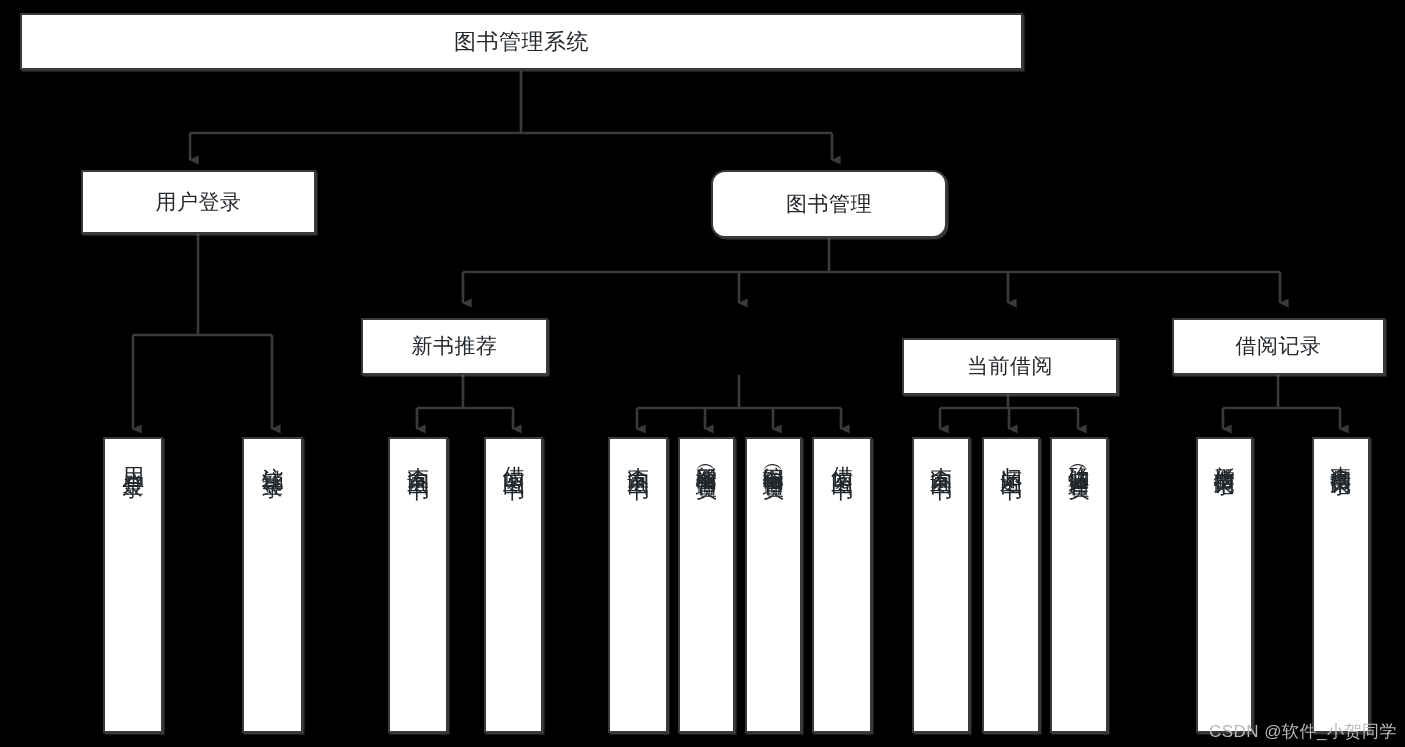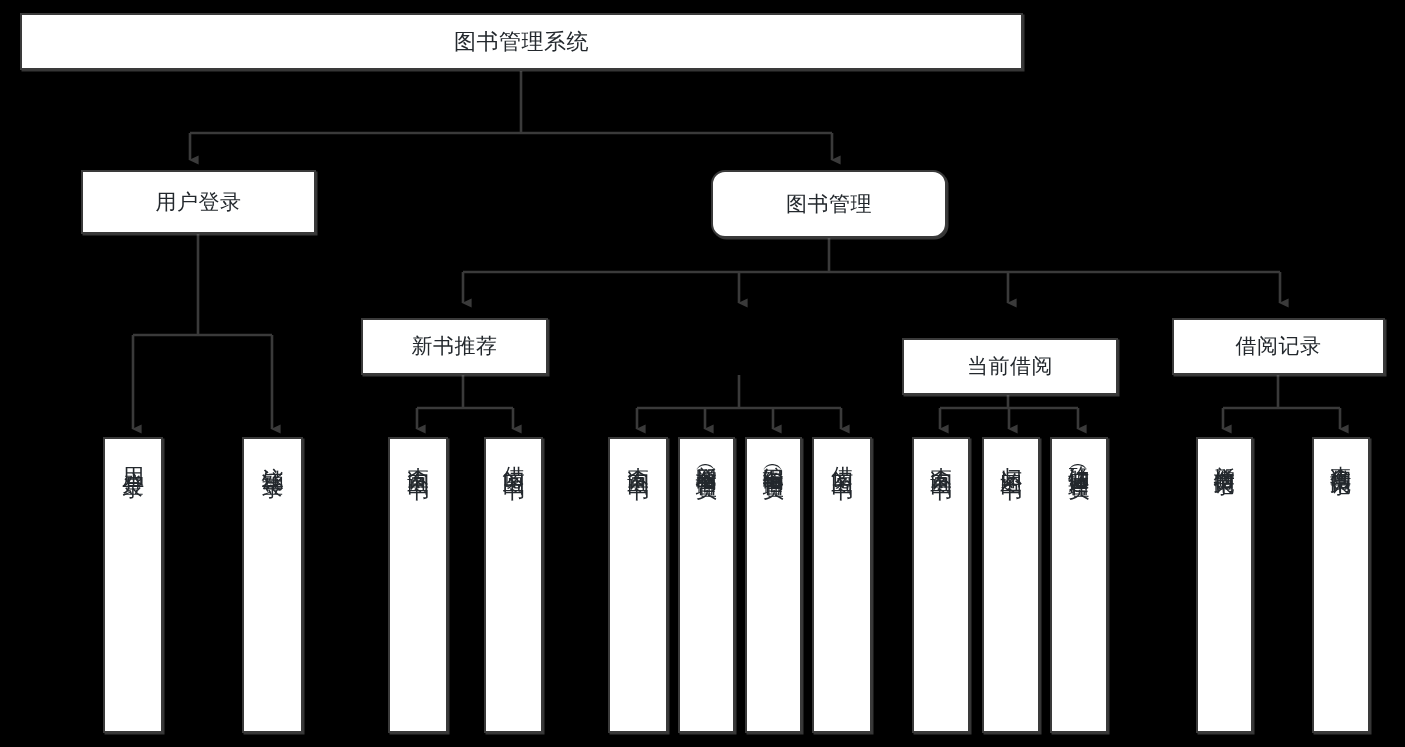--- a/index.html
+++ b/index.html
@@ -183,14 +183,15 @@
     <span class="lbl">确认归还（管理员）</span>
   </div>
 
   <div class="node vert tight" style="left:1196px; top:437px; width:57px; height:296px;">
     <span class="lbl">新增借阅记录</span>
   </div>
   <div class="node vert tight" style="left:1312px; top:437px; width:58px; height:296px;">
     <span class="lbl">查询借阅记录</span>
   </div>
 
+  <div class="watermark">CSDN @软件_小贺同学</div>
 
 </div>
 
 </body></html>

